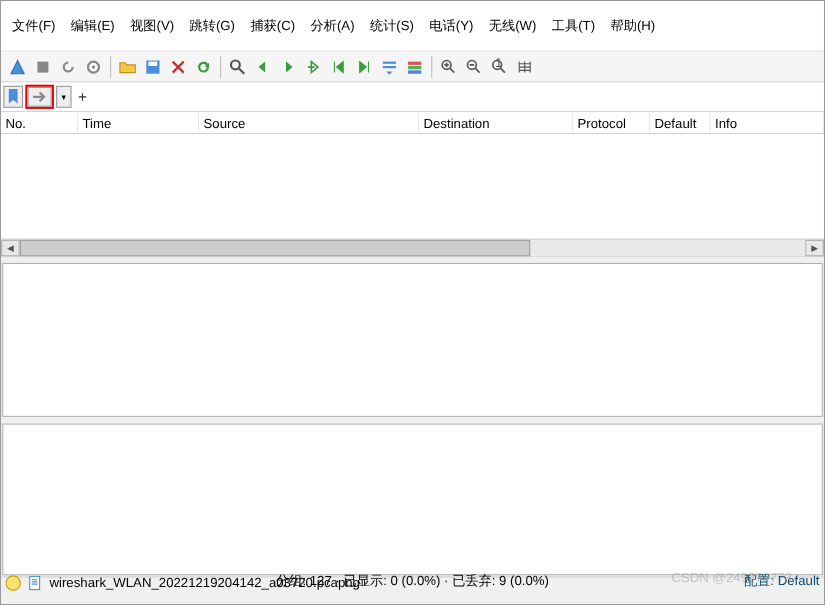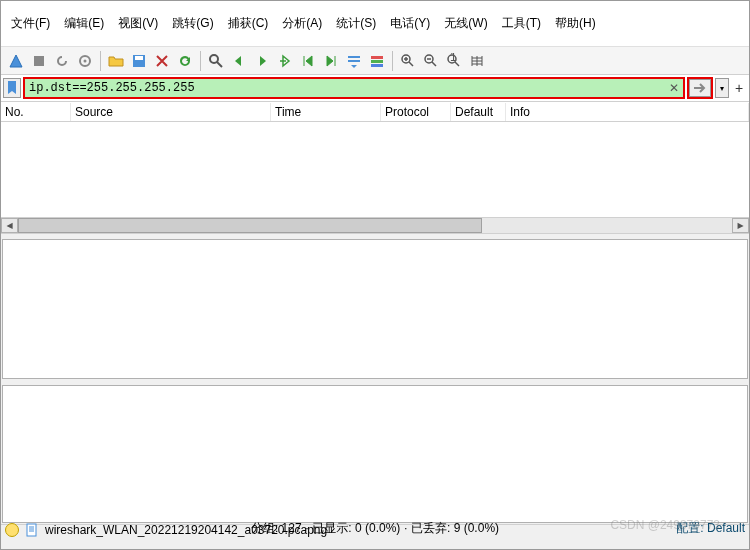--- a/index.html
+++ b/index.html
@@ -171,39 +171,36 @@
       </svg>
     </div>
 </div>
 
 <div class="filterbar">
   <div class="bookmark">
       <svg width="10" height="14" viewBox="0 0 10 14">
         <path d="M1 0h8v13l-4-3-4 3z" fill="#4a90d9"></path>
       </svg>
     </div>
-  <div class="filter-wrap">
-    <input class="filter-input" value="ip.dst==255.255.255.255" style="">
-    <div class="filter-x">✕</div>
-  </div>
   <div class="apply-wrap">
     <div class="apply-btn">
         <svg width="14" height="10" viewBox="0 0 14 10">
           <path d="M1 5h9M7 1l4 4-4 4" stroke="#888" stroke-width="2" fill="none"></path>
         </svg>
       </div>
   </div>
   <div class="dd">▾</div>
   <div class="plus">+</div>
 </div>
 
 <div class="headers">
   <div class="hcol" style="width:70px">No.</div>
+  <div class="hcol" style="width:110px">Time</div>
   <div class="hcol" style="width:200px">Source</div>
-  <div class="hcol" style="width:110px">Time</div>
+  <div class="hcol" style="width:140px">Destination</div>
   <div class="hcol" style="width:70px">Protocol</div>
   <div class="hcol" style="width:55px">Default</div>
   <div class="hcol" style="flex:1">Info</div>
 </div>
 
 <div class="packet-list"></div>
 <div class="scroll-x">
   <div class="sx-btn">◀</div>
   <div class="sx-track">
       <div class="sx-thumb"></div>

